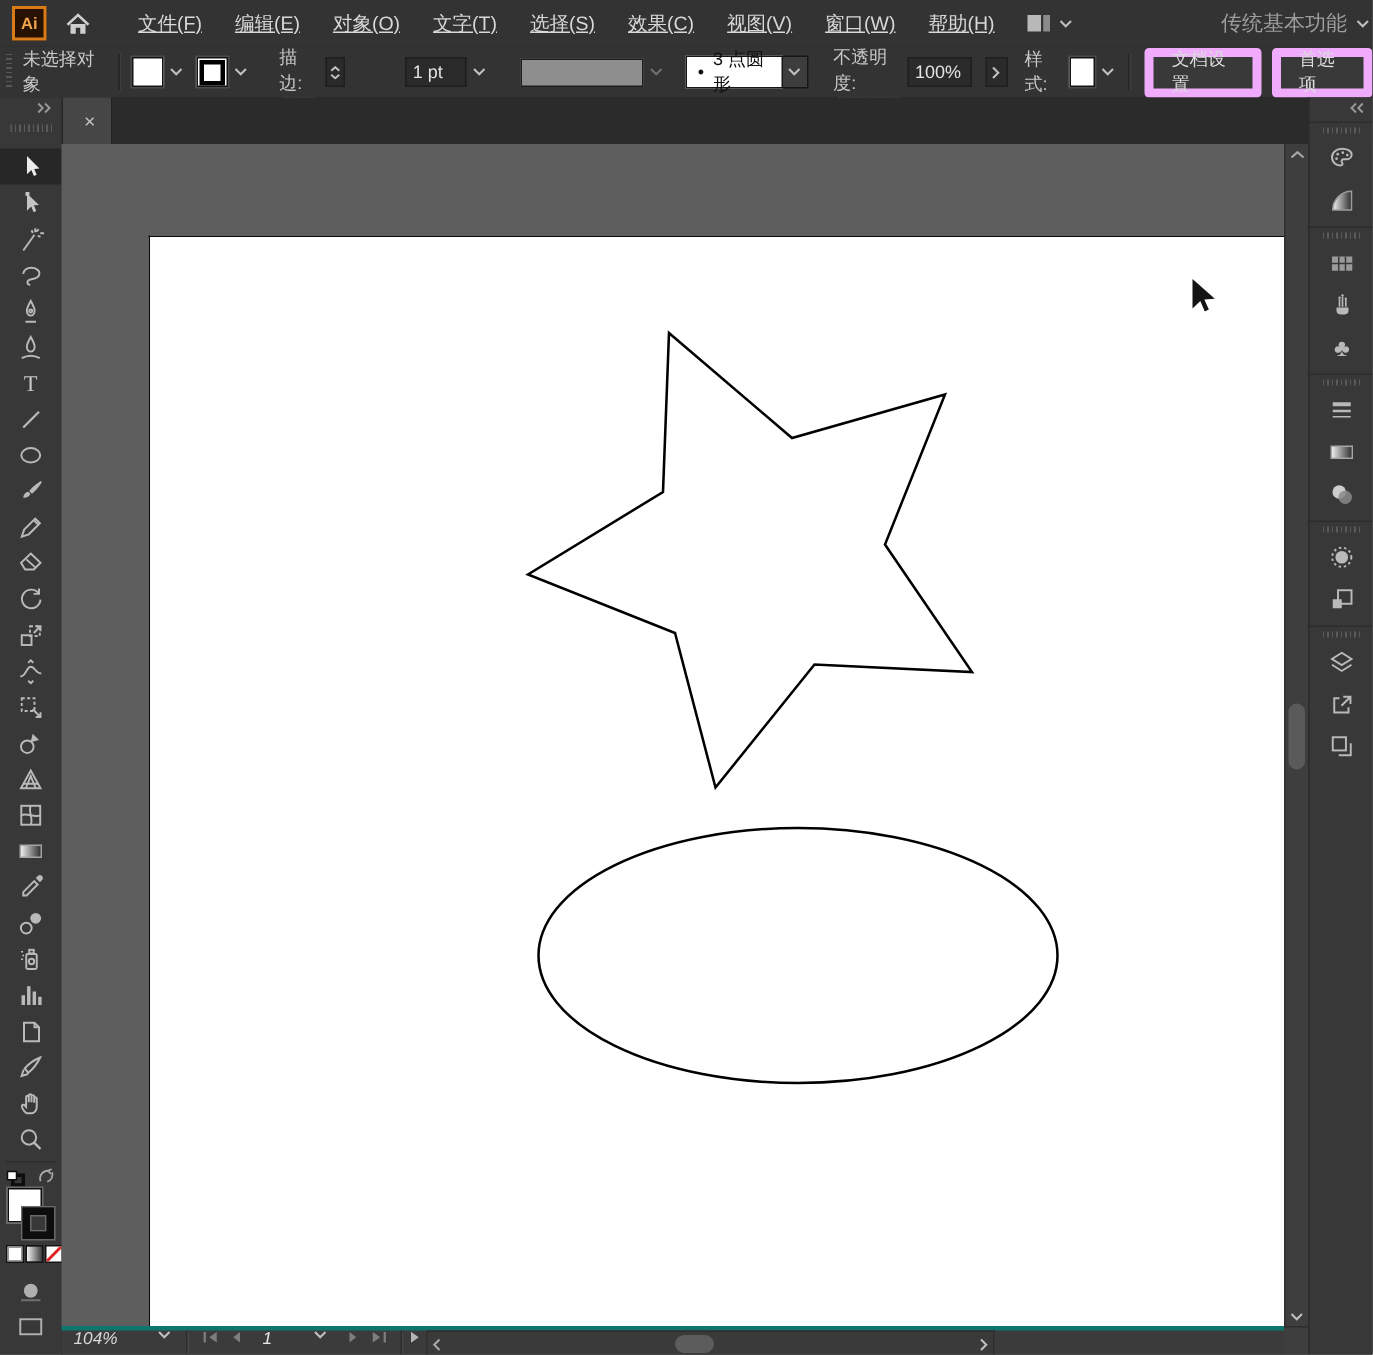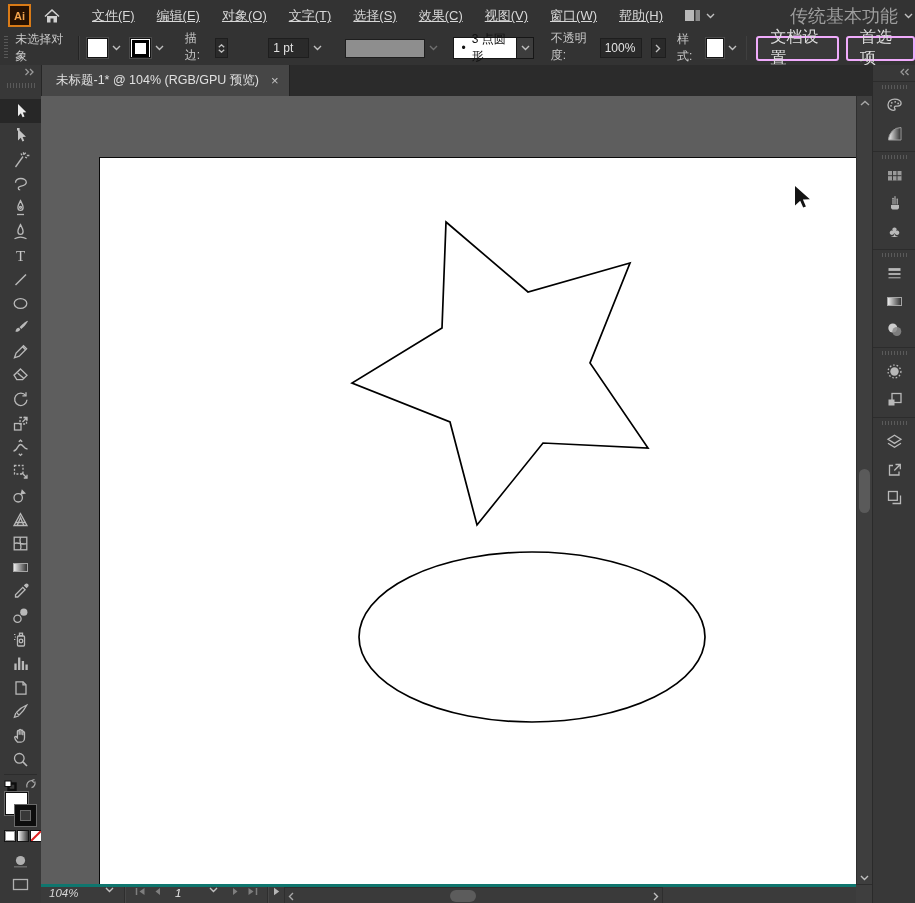--- a/index.html
+++ b/index.html
@@ -9,43 +9,43 @@
 
   
   #menubar{position:absolute;left:0;top:0;right:0;height:31px;background:#333333;
            border-bottom:1px solid #262626;display:flex;align-items:center;}
   #ai-logo{width:19px;height:19px;margin-left:8px;background:#271202;border:2px solid #d97b17;
            color:#f2a44d;font-size:11px;font-weight:bold;display:flex;align-items:center;justify-content:center;}
   #home-btn{margin-left:12px;}
   #menu-items{display:flex;margin-left:20px;font-size:13px;color:#d8d8d8;}
   .menu-item{padding:0 11px;line-height:31px;cursor:default;text-decoration:underline;}
   #ws-switch{margin-left:10px;display:flex;align-items:center;gap:5px;}
-  #mb-right{margin-left:auto;display:flex;align-items:center;gap:6px;color:#9d9d9d;font-size:18px;padding-right:2px;}
+  #mb-right{margin-left:auto;display:flex;align-items:center;gap:6px;color:#9d9d9d;font-size:14px;padding-right:2px;}
 
   
   #controlbar{position:absolute;left:0;top:31px;right:0;height:34px;background:#333333;
               border-bottom:1px solid #252525;display:flex;align-items:center;font-size:12px;color:#c8c8c8;}
   .vgrip{width:6px;height:24px;margin-left:3px;
          background:repeating-linear-gradient(to bottom,#585858 0 1px,transparent 1px 3px);
          background-size:4px 100%;background-repeat:no-repeat;background-position:center;}
   .csep{width:1px;height:24px;background:#242424;border-right:1px solid #3f3f3f;}
   .swatch{width:22px;height:18px;background:#fff;border:1px solid #141414;box-shadow:0 0 0 1px #4a4a4a;}
   .chev{margin-left:4px;}
   .dotted-label{border-bottom:1px dotted #8f8f8f;padding-bottom:1px;}
   .dfield{background:#2a2a2a;border:1px solid #1e1e1e;height:18px;display:flex;align-items:center;
           padding:0 4px;color:#e3e3e3;margin-left:40px;}
   .stepper{width:13px;height:18px;background:#2a2a2a;border:1px solid #1e1e1e;display:flex;flex-direction:column;
            align-items:center;justify-content:center;gap:1px;}
   #profile-dd{width:92px;height:17px;background:#8e8e8e;border:1px solid #1e1e1e;}
   #brush-combo{height:20px;background:#ffffff;color:#111;display:flex;align-items:center;padding:0 7px;gap:6px;
                border:1px solid #161616;font-size:12px;}
   #brush-chev{width:18px;height:20px;background:#3d3d3d;border:1px solid #161616;border-left:none;
               display:flex;align-items:center;justify-content:center;}
-  .cbtn{height:21px;border:2px solid #f0abfc;border-radius:3px;background:#393939;color:#dcdcdc;
-        display:flex;align-items:center;padding:0 12px;font-size:16px;}
+  .cbtn{height:21px;border:6px solid #f0abfc;border-radius:3px;background:#393939;color:#dcdcdc;
+        display:flex;align-items:center;padding:0 12px;font-size:12px;}
   #more-btn{width:15px;height:18px;background:#2a2a2a;border:1px solid #1e1e1e;display:flex;align-items:center;justify-content:center;}
 
   
   #tabbar{position:absolute;left:0;top:65px;right:0;height:31px;background:#2b2b2b;display:flex;}
   #tabstub{width:41px;height:31px;background:#383838;border-right:1px solid #262626;position:relative;}
   #tabstub .dchev{position:absolute;right:6px;top:3px;}
   #tabstub .hgrip{position:absolute;left:7px;top:18px;width:28px;height:5px;
       background:repeating-linear-gradient(to right,#5a5a5a 0 1px,transparent 1px 3px);}
   #doc-tab{height:31px;background:#464646;color:#e0e0e0;display:flex;align-items:center;
            padding:0 10px 0 14px;font-size:12.5px;gap:12px;border-right:1px solid #222;}
@@ -228,21 +228,20 @@
   <div id="tabbar">
     <div id="tabstub">
       <span class="dchev">
           <svg width="11" height="8" viewBox="0 0 11 8" fill="none" stroke="#b9b9b9" stroke-width="1.3">
             <path d="M1.5 1 4.5 4 1.5 7M6 1l3 3-3 3" stroke="#9a9a9a" stroke-width="1.3"></path>
           </svg>
         </span>
       <div class="hgrip"></div>
     </div>
     <div id="doc-tab">
-      <span>未标题-1* @ 104% (RGB/GPU 预览)</span>
       <span id="tab-close">×</span>
     </div>
   </div>
 
   <div id="toolbar">
     <div id="tool-list">
         <div class="tool active">
           <span>
             <svg width="19" height="19" viewBox="0 0 19 19" fill="none" stroke="#b9b9b9" stroke-width="1.3">
               <path d="M7 2 7 14.2 9.9 11.3 11.6 15.3 13.5 14.5 11.8 10.6 15.3 10.3Z" fill="#ececec" stroke="none"></path>

